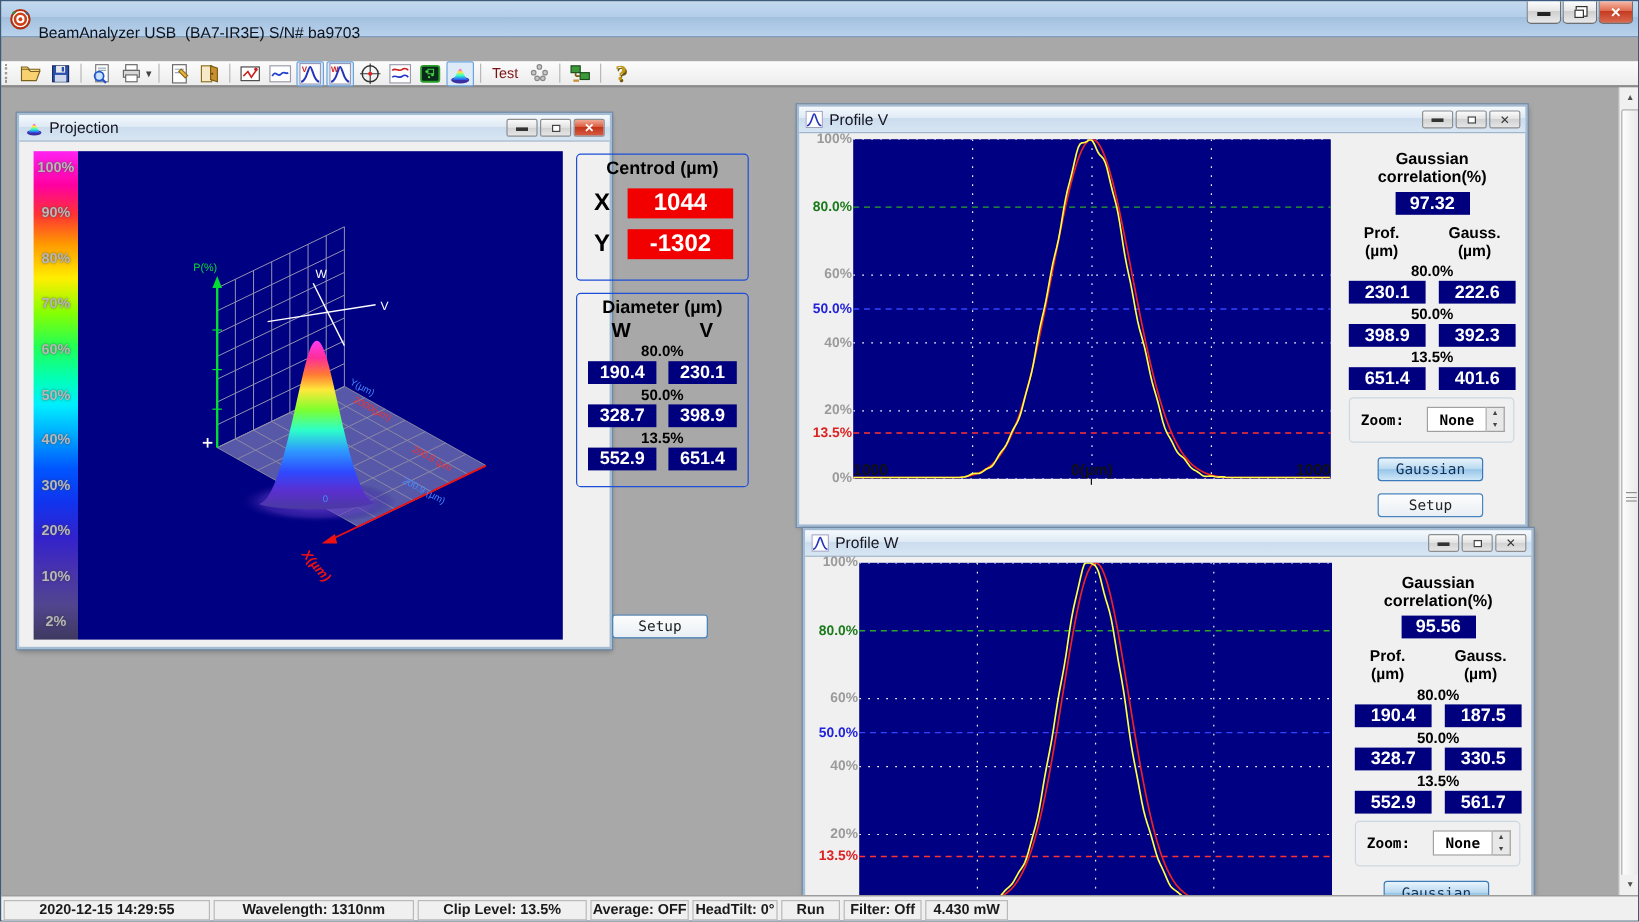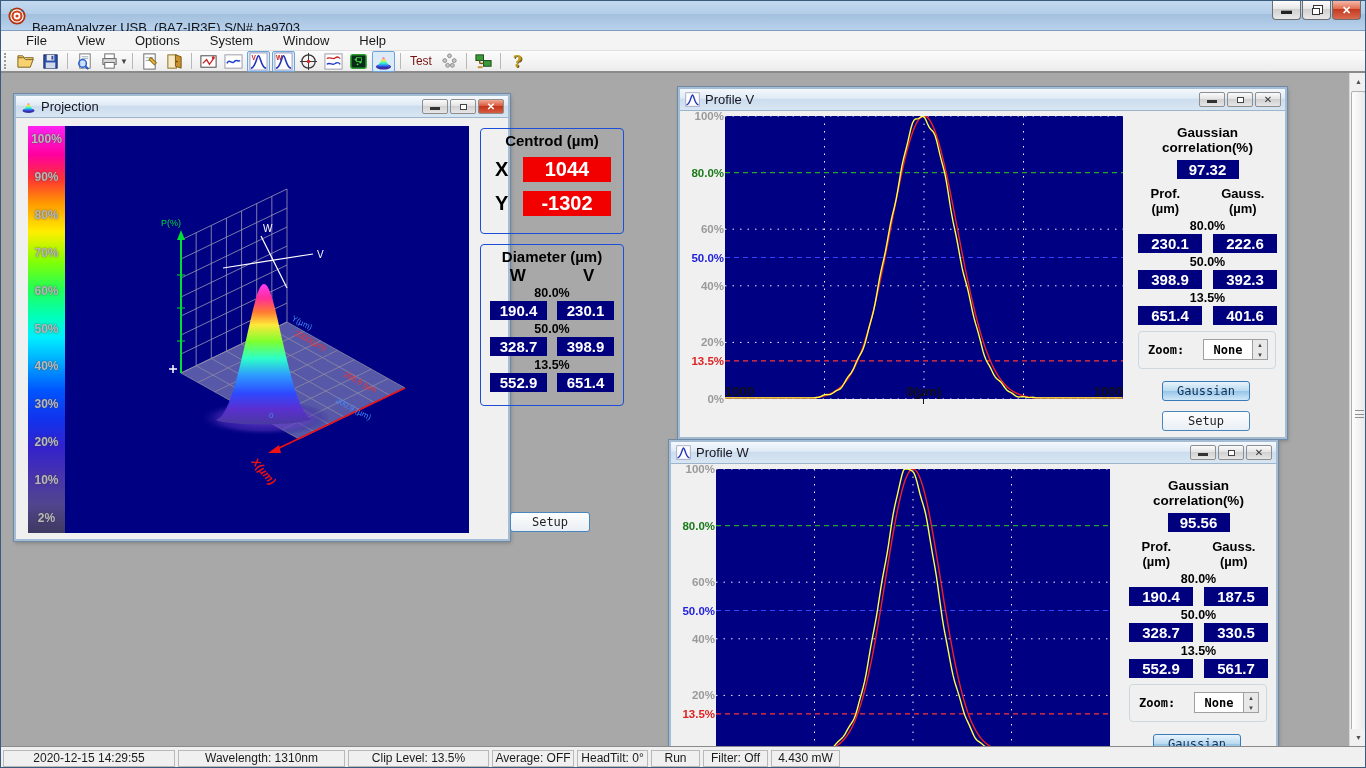--- a/index.html
+++ b/index.html
@@ -90,21 +90,21 @@
   .sb-arrow { position:absolute; left:0; width:17px; height:17px; background:#f0f0f0; color:#505050; font-size:7px; text-align:center; line-height:17px; }
   #sb-thumb { position:absolute; left:1px; top:18px; width:15px; height:662px; border:1px solid #b0b0b0; border-radius:2px;
     background:linear-gradient(90deg,#fdfdfd,#e9e9e9); }
   #sb-grip { position:absolute; left:3px; top:318px; width:9px; height:8px;
     border-top:1px solid #909090; border-bottom:1px solid #909090; background:linear-gradient(180deg,transparent 3px,#909090 3px,#909090 4px,transparent 4px); }
 
   
   #status-bar { position:absolute; left:0; top:745px; width:1366px; height:23px; background:#f0f0f0;
     border-top:1px solid #8a8a8a; display:flex; align-items:center; padding:0 2px; }
   .status-seg { height:17px; border:1px solid #b9b9b9; margin-right:3px; font-size:12px; color:#1a1a1a;
-    display:flex; align-items:center; justify-content:center; background:#f0f0f0; }
+    display:flex; align-items:center; justify-content:center; background:#f0f0f0;font-weight:bold; }
 </style>
 </head>
 <body>
 
 <svg width="0" height="0" style="position:absolute">
   <defs>
     <linearGradient id="bellGrad" x1="0" y1="0" x2="0" y2="1">
       <stop offset="0" stop-color="#ff3bf0"></stop>
         <stop offset="0.10" stop-color="#ff2d9a"></stop>
       <stop offset="0.20" stop-color="#ff7a33"></stop>
@@ -143,28 +143,20 @@
     <span class="title-text">BeamAnalyzer USB  (BA7-IR3E) S/N# ba9703</span>
     <div class="win-ctrls">
       <div class="ctrl-btn">▬</div>
       <div class="ctrl-btn">
           <span class="restore-glyph"></span>
         </div>
       <div class="ctrl-btn close-red">✕</div>
     </div>
   </div>
 
-  <div id="menu-bar">
-      <div class="menu-item">File</div>
-      <div class="menu-item">View</div>
-      <div class="menu-item">Options</div>
-      <div class="menu-item">System</div>
-      <div class="menu-item">Window</div>
-      <div class="menu-item">Help</div>
-    </div>
 
   <div id="toolbar">
     <div class="tb-grip"></div>
     <div class="tb-icon">
         <svg viewBox="0 0 20 20" width="19" height="19">
           <path d="M2 6 V4 h5 l2 2 h9 v2" fill="#f8d270" stroke="#7a611c"></path>
           <path d="M2 6 h6 l2 2 h8 l-3 8 H2 Z" fill="#f8d270" stroke="#7a611c"></path>
         </svg>
       </div>
     <div class="tb-icon">
@@ -427,21 +419,21 @@
           <div class="pct-label">13.5%</div>
           <div style="display:flex; justify-content:space-between; padding:0 9px; margin:1px 0 2px;">
             <span class="navy-box" style="width:57px;">552.9</span>
             <span class="navy-box" style="width:57px;">651.4</span>
           </div>
         </div>
         <div class="btn" style="position:absolute; left:38px; top:386px; width:80px; height:20px; line-height:18px;">Setup</div>
       </div>
     </div>
 
-    <div class="win" style="left:663px; top:14px; width:609px; height:352px;margin-left:14px;">
+    <div class="win" style="left:663px; top:14px; width:609px; height:352px;">
       <div class="win-titlebar">
         <svg class="win-icon" viewBox="0 0 20 20">
             <rect x="1" y="1" width="18" height="18" fill="#fdfdfd" stroke="#99b"></rect>
             <path d="M2 17 C7 17 8 4 10 4 C12 4 13 17 18 17" stroke="#2233bb" fill="none" stroke-width="1.8"></path>
           </svg>
         <span class="win-title">Profile V</span>
         <div class="win-ctrls-child">
           <div class="wc">▬</div>
           <div class="wc">
               <span class="wc-restore"></span>

